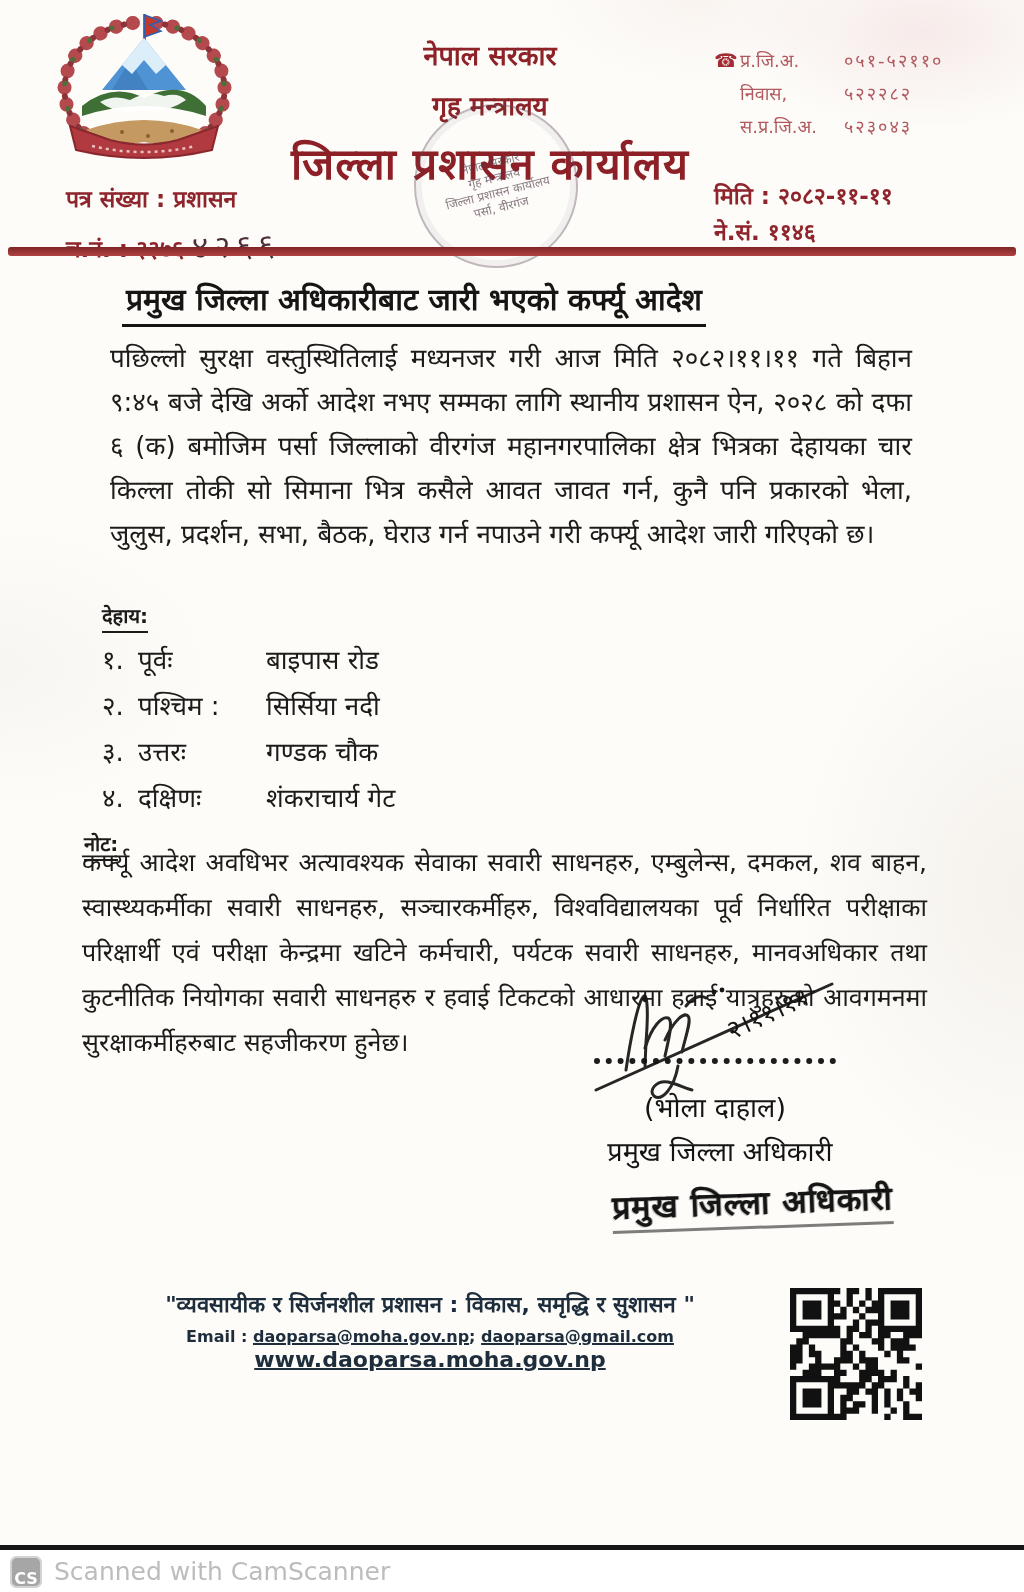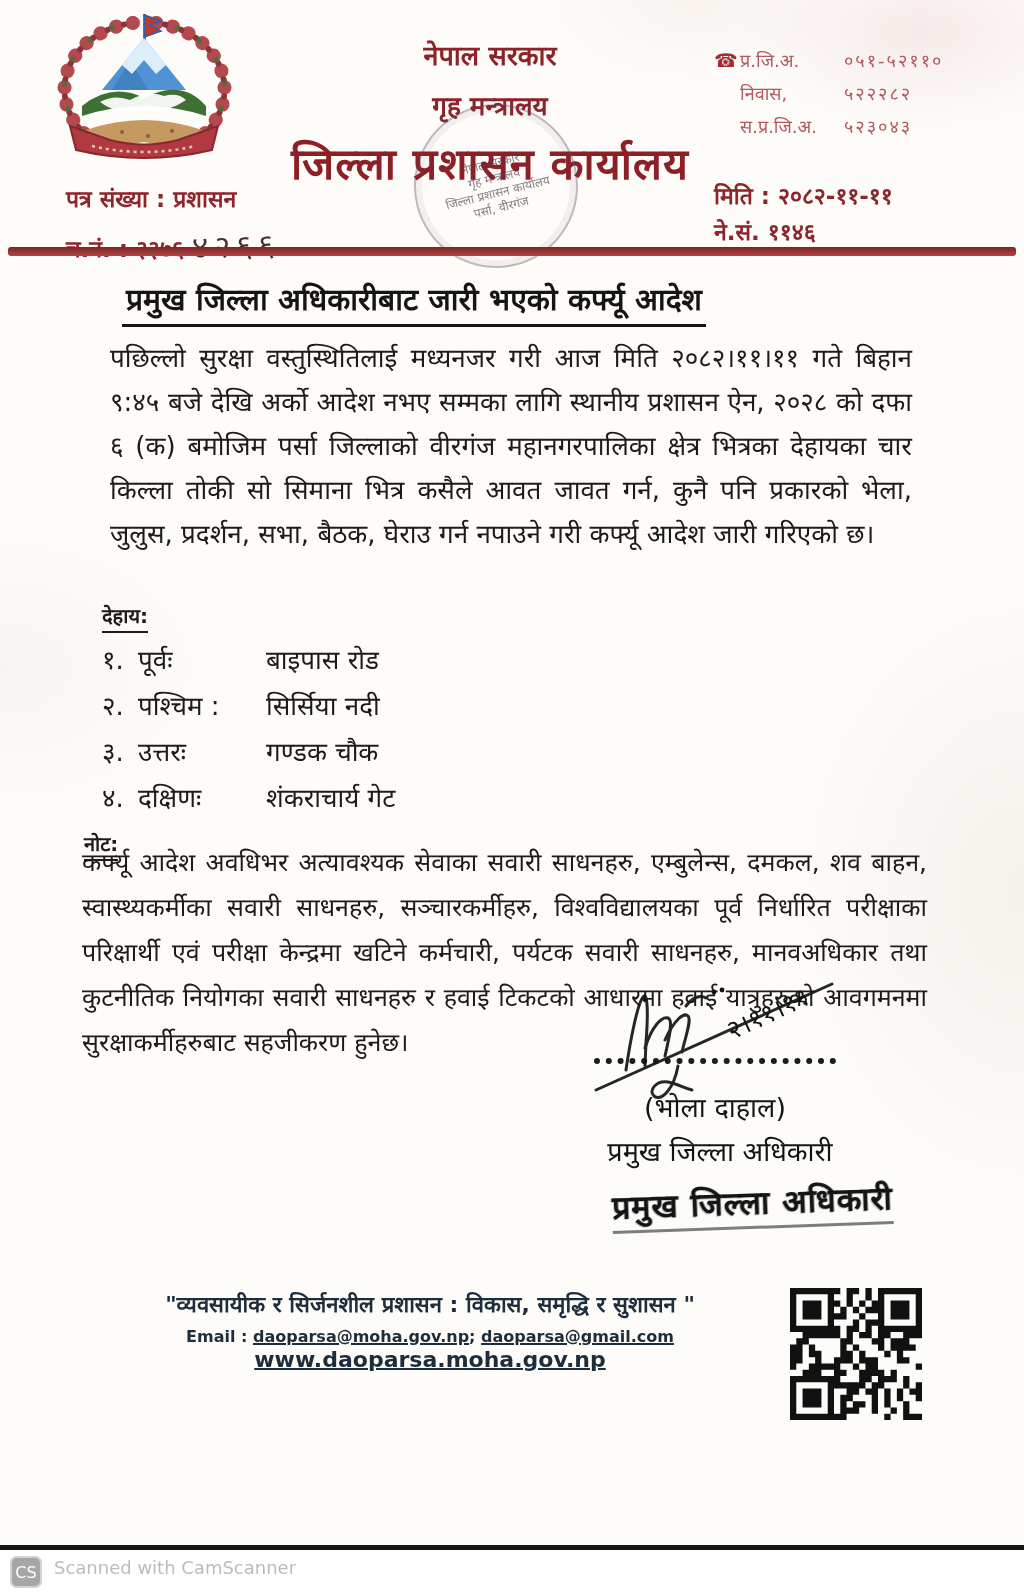--- a/index.html
+++ b/index.html
@@ -69,23 +69,23 @@
   .slogan{font-size:22px;font-weight:700;}
   .emailline{margin-top:9px;font-size:16px;font-weight:700;}
   .emailline .lnk{text-decoration:underline;text-decoration-thickness:2px;}
   .website{margin-top:1px;font-size:22px;font-weight:700;text-decoration:underline;
     text-decoration-thickness:2px;}
   .qr{left:790px;top:1288px;}
   
   .scanline{left:0;top:1545px;width:1024px;height:5px;background:#161616;}
   .scanbar{left:0;top:1550px;width:1024px;height:42px;background:#ffffff;}
   .cs-icon{left:10px;top:1556px;width:32px;height:32px;border-radius:7px;background:#a6a6a6;
-    color:#fff;font-weight:400;font-size:16px;display:flex;align-items:center;justify-content:center;
+    color:#fff;font-weight:700;font-size:16px;display:flex;align-items:flex-end;justify-content:center;
     box-shadow:inset 0 0 0 2px rgba(255,255,255,.5);}
-  .cs-label{left:54px;top:1557px;font-size:18px;color:#bcbcbc;}
+  .cs-label{left:54px;top:1557px;font-size:25px;color:#bcbcbc;}
 </style>
 </head>
 <body>
 
 <div class="page">
 
   <svg class="abs" style="left:52px;top:10px;" width="185" height="160" viewBox="0 0 185 160">
 
     <path d="M104,13 A80,67 0 0 1 137,135" fill="none" stroke="#b4494e" stroke-width="14" stroke-dasharray="0.5 16.5" stroke-linecap="round"></path>
     <path d="M81,13 A80,67 0 0 0 48,135" fill="none" stroke="#b4494e" stroke-width="14" stroke-dasharray="0.5 16.5" stroke-linecap="round"></path>

